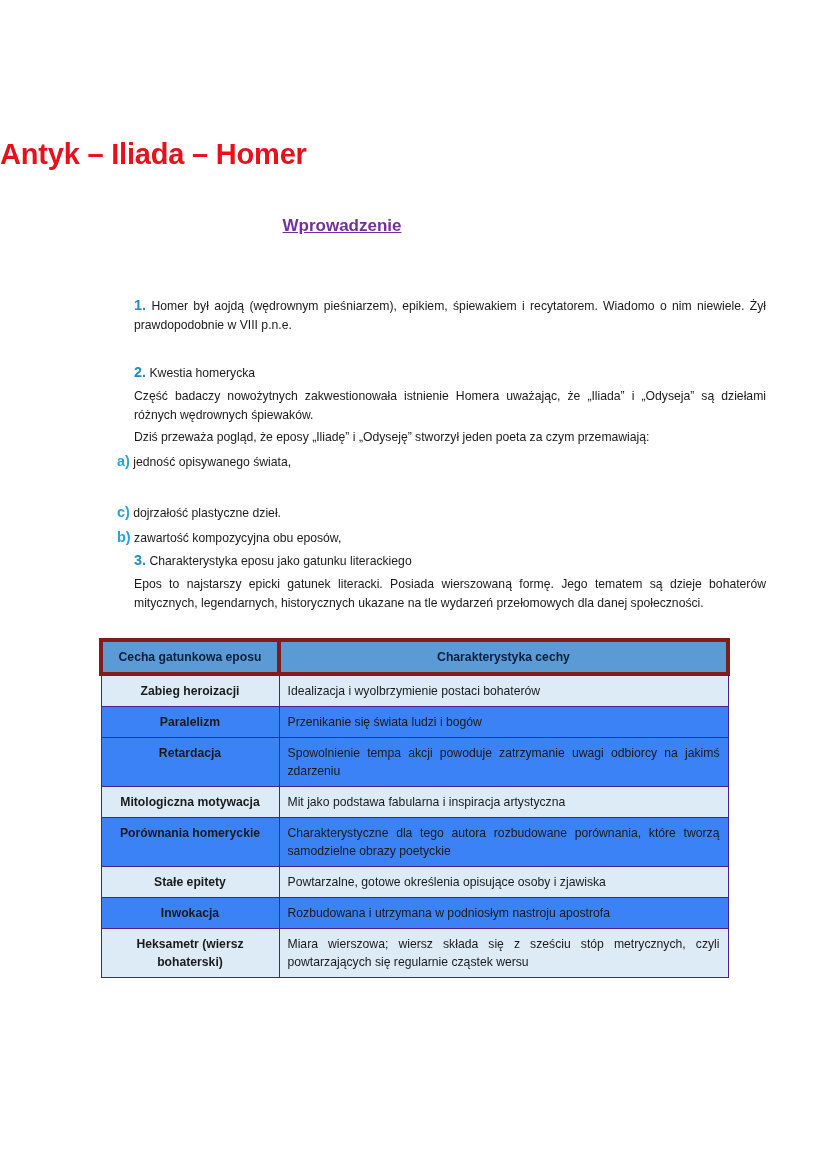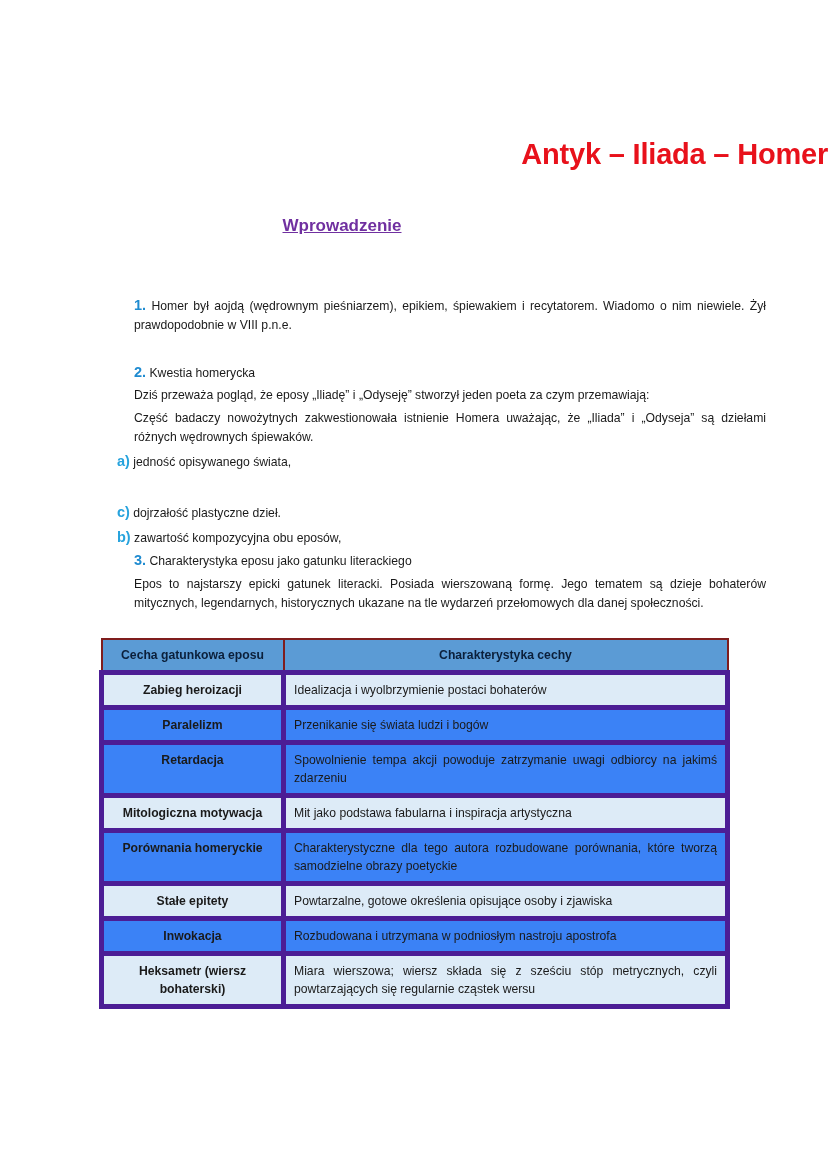--- a/index.html
+++ b/index.html
@@ -1,49 +1,49 @@
 <!DOCTYPE html>
 <html><head>
   <meta charset="utf-8">
   <style>
     html, body { margin: 0; padding: 0; background: #ffffff; }
     body { width: 828px; height: 1171px; position: relative; font-family: "Liberation Sans", sans-serif; color: #1a1a1a; overflow: hidden; }
     .page { position: absolute; left: 0; top: 0; width: 828px; height: 1171px; }
-    .title { position: absolute; top: 138px; left: 0; width: 828px; text-align: right; font-size: 29px; font-weight: bold; color: #e8111b; letter-spacing: -0.2px; }
+    .title { position: absolute; top: 138px; left: 0; width: 828px; text-align: left; font-size: 29px; font-weight: bold; color: #e8111b; letter-spacing: -0.2px; }
     .subtitle { position: absolute; top: 216px; left: 0; width: 684px; text-align: center; font-size: 17px; font-weight: bold; color: #7030a0; text-decoration: underline; }
     .content { position: absolute; left: 98px; width: 632px; font-size: 12.2px; line-height: 19px; margin-left: 36px; }
     .num { color: #1f8bd0; font-weight: bold; font-size: 14.5px; }
     .justify { text-align: justify; }
     .para { margin: 0; }
     .list-item { position: absolute; left: 117px; font-size: 12.2px; line-height: 19px; }
     .lbl { color: #27a3dd; font-weight: bold; font-size: 14.5px; }
     table.epos { position: absolute; left: 99px; top: 638px; width: 631px; border-collapse: collapse; font-size: 12.2px; line-height: 18px; }
-    table.epos th { background: #5b9bd5; color: #0b1f3a; font-weight: bold; height: 30px; padding: 0 8px; border: 2px solid #7f1d1d; }
-    table.epos td { border: 5px solid #4c1d95; padding: 6px 8px; vertical-align: top; }
+    table.epos th { background: #5b9bd5; color: #0b1f3a; font-weight: bold; height: 30px; padding: 0 8px; border: 4px solid #7f1d1d; }
+    table.epos td { border: 1px solid #4c1d95; padding: 6px 8px; vertical-align: top; }
     table.epos td.feat { width: 161px; text-align: center; font-weight: bold; }
     table.epos td.desc { text-align: justify; }
     table.epos tr.odd td { background: #ddebf7; }
     table.epos tr.even td { background: #3b82f6; }
   </style>
 </head>
 <body>
 
 <div class="page">
 
   <div class="title">Antyk – Iliada – Homer</div>
   <div class="subtitle">Wprowadzenie</div>
 
   <div class="content justify" style="top:296px;">
     <p class="para"><span class="num">1.</span> <span>Homer był aojdą (wędrownym pieśniarzem), epikiem, śpiewakiem i recytatorem. Wiadomo o nim niewiele. Żył prawdopodobnie w VIII p.n.e.</span></p>
   </div>
 
   <div class="content" style="top:363px;">
     <p class="para"><span class="num">2.</span> <span>Kwestia homerycka</span></p>
+    <p class="para justify" style="margin-top:4px;">Część badaczy nowożytnych zakwestionowała istnienie Homera uważając, że „Iliada” i „Odyseja” są dziełami różnych wędrownych śpiewaków.</p>
     <p class="para" style="margin-top:3px;">Dziś przeważa pogląd, że eposy „Iliadę” i „Odyseję” stworzył jeden poeta za czym przemawiają:</p>
-    <p class="para justify" style="margin-top:4px;">Część badaczy nowożytnych zakwestionowała istnienie Homera uważając, że „Iliada” i „Odyseja” są dziełami różnych wędrownych śpiewaków.</p>
   </div>
 
   <div class="list-item" style="top:452px;">
     <span class="lbl">a)</span> <span>jedność opisywanego świata,</span>
   </div>
   <div class="list-item" style="top:504px;margin-top:24px;">
     <span class="lbl">b)</span> <span>zawartość kompozycyjna obu eposów,</span>
   </div>
   <div class="list-item" style="top:503px;">
     <span class="lbl">c)</span> <span>dojrzałość plastyczne dzieł.</span>

